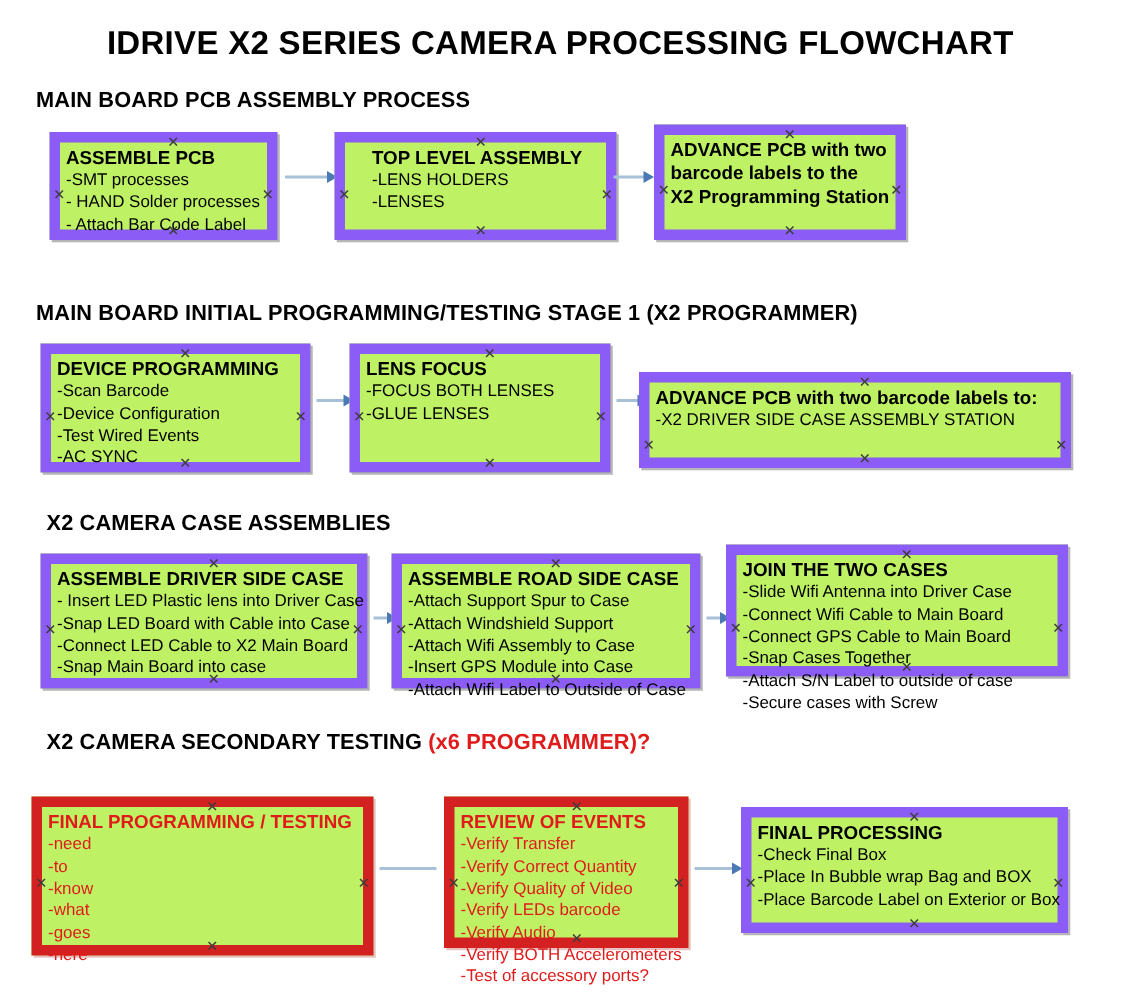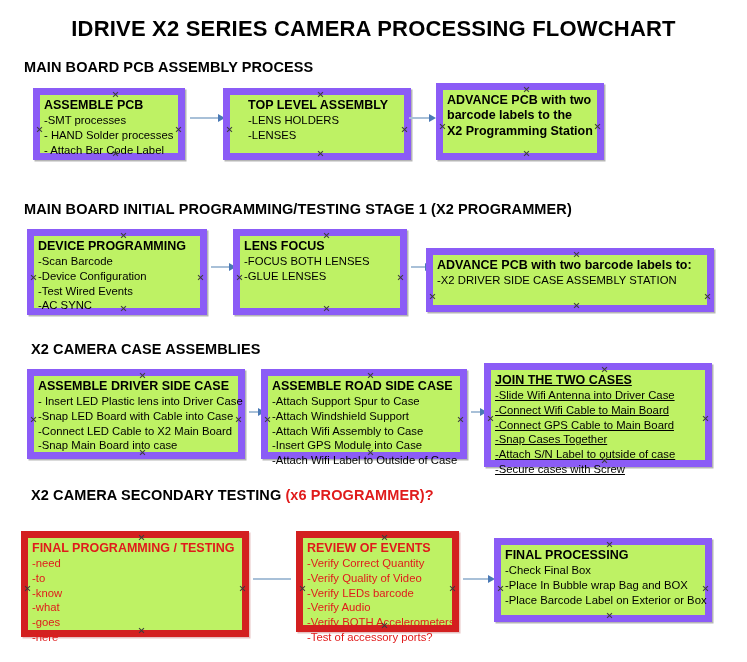--- a/index.html
+++ b/index.html
@@ -186,21 +186,21 @@
     <div class="line">-Attach Wifi Label to Outside of Case</div>
     <div class="hx" style="left:-4px;top:40px;"></div>
     <div class="hx" style="right:-4px;top:40px;"></div>
     <div class="hx" style="left:99px;top:-4px;"></div>
     <div class="hx" style="left:99px;bottom:-4px;"></div>
   </div>
 
   <div class="conn" style="left:471px;top:411px;width:14px;"></div>
   <div class="arrow" style="left:480px;top:408px;"></div>
 
-  <div class="node" style="left:484px;top:363px;width:228px;height:104px;text-decoration:underline;">
+  <div class="node" style="left:484px;top:363px;width:228px;height:88px;">
     <div class="hdr">JOIN THE TWO CASES</div>
     <div class="line">-Slide Wifi Antenna into Driver Case</div>
     <div class="line">-Connect Wifi Cable to Main Board</div>
     <div class="line">-Connect GPS Cable to Main Board</div>
     <div class="line">-Snap Cases Together</div>
     <div class="line">-Attach S/N Label to outside of case</div>
     <div class="line">-Secure cases with Screw</div>
     <div class="hx" style="left:-4px;top:45px;"></div>
     <div class="hx" style="right:-4px;top:45px;"></div>
     <div class="hx" style="left:110px;top:-4px;"></div>
@@ -222,20 +222,21 @@
     <div class="hx" style="left:-4px;top:47px;"></div>
     <div class="hx" style="right:-4px;top:47px;"></div>
     <div class="hx" style="left:110px;top:-4px;"></div>
     <div class="hx" style="left:110px;bottom:-4px;"></div>
   </div>
 
   <div class="conn" style="left:253px;top:578px;width:38px;"></div>
 
   <div class="node red" style="left:296px;top:531px;width:163px;height:101px;">
     <div class="hdr">REVIEW OF EVENTS</div>
+    <div class="line">-Verify Transfer</div>
     <div class="line">-Verify Correct Quantity</div>
     <div class="line">-Verify Quality of Video</div>
     <div class="line">-Verify LEDs barcode</div>
     <div class="line">-Verify Audio</div>
     <div class="line">-Verify BOTH Accelerometers</div>
     <div class="line">-Test of accessory ports?</div>
     <div class="hx" style="left:-4px;top:47px;"></div>
     <div class="hx" style="right:-4px;top:47px;"></div>
     <div class="hx" style="left:78px;top:-4px;"></div>
     <div class="hx" style="left:78px;bottom:-4px;"></div>

